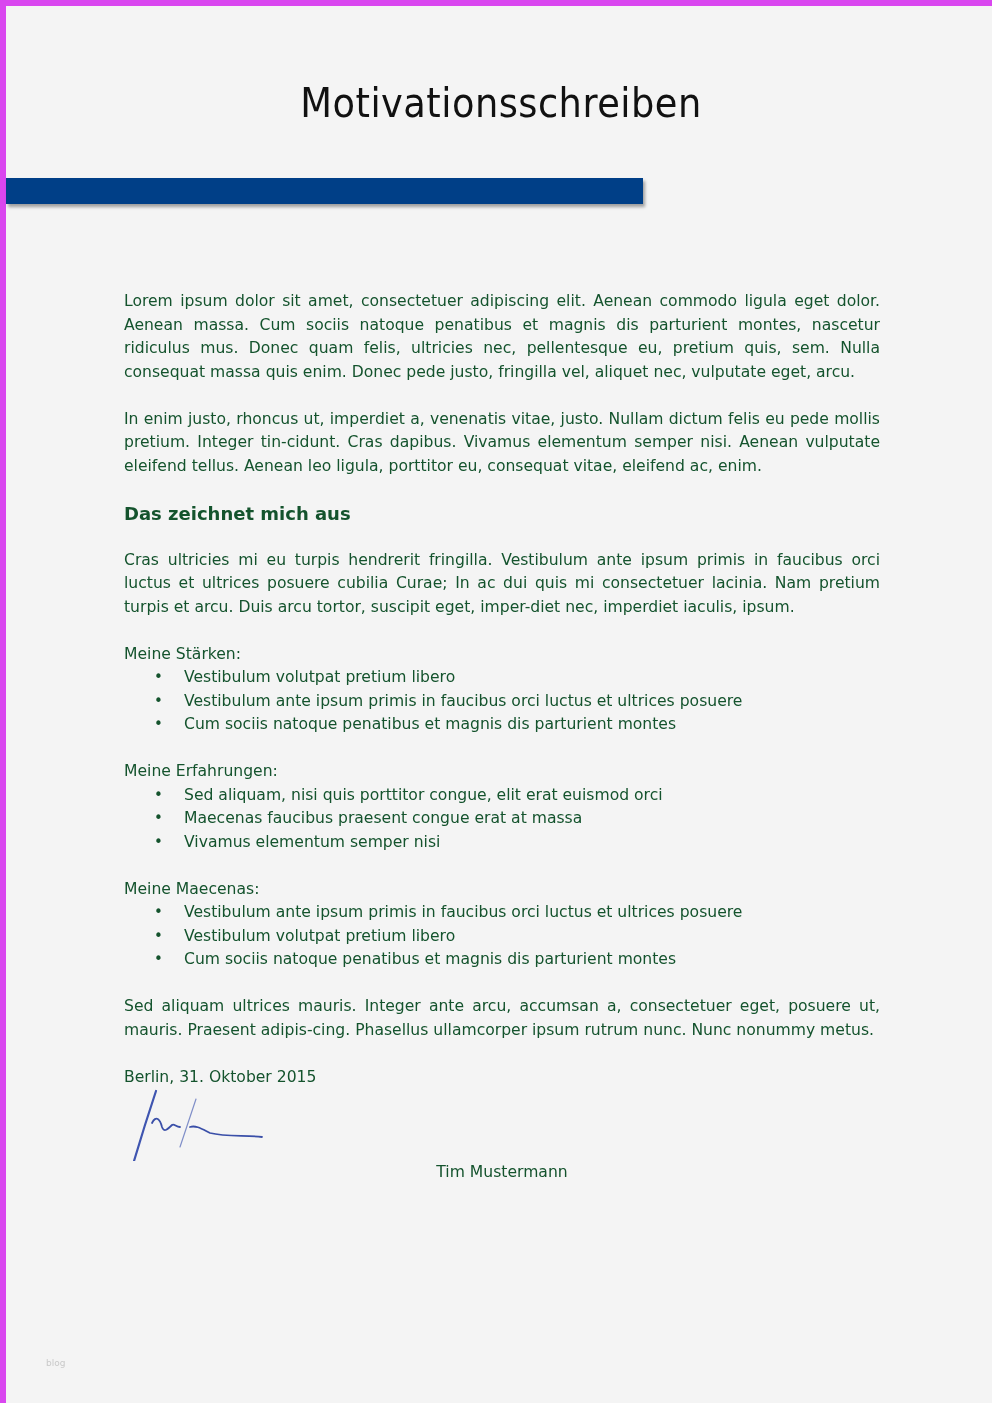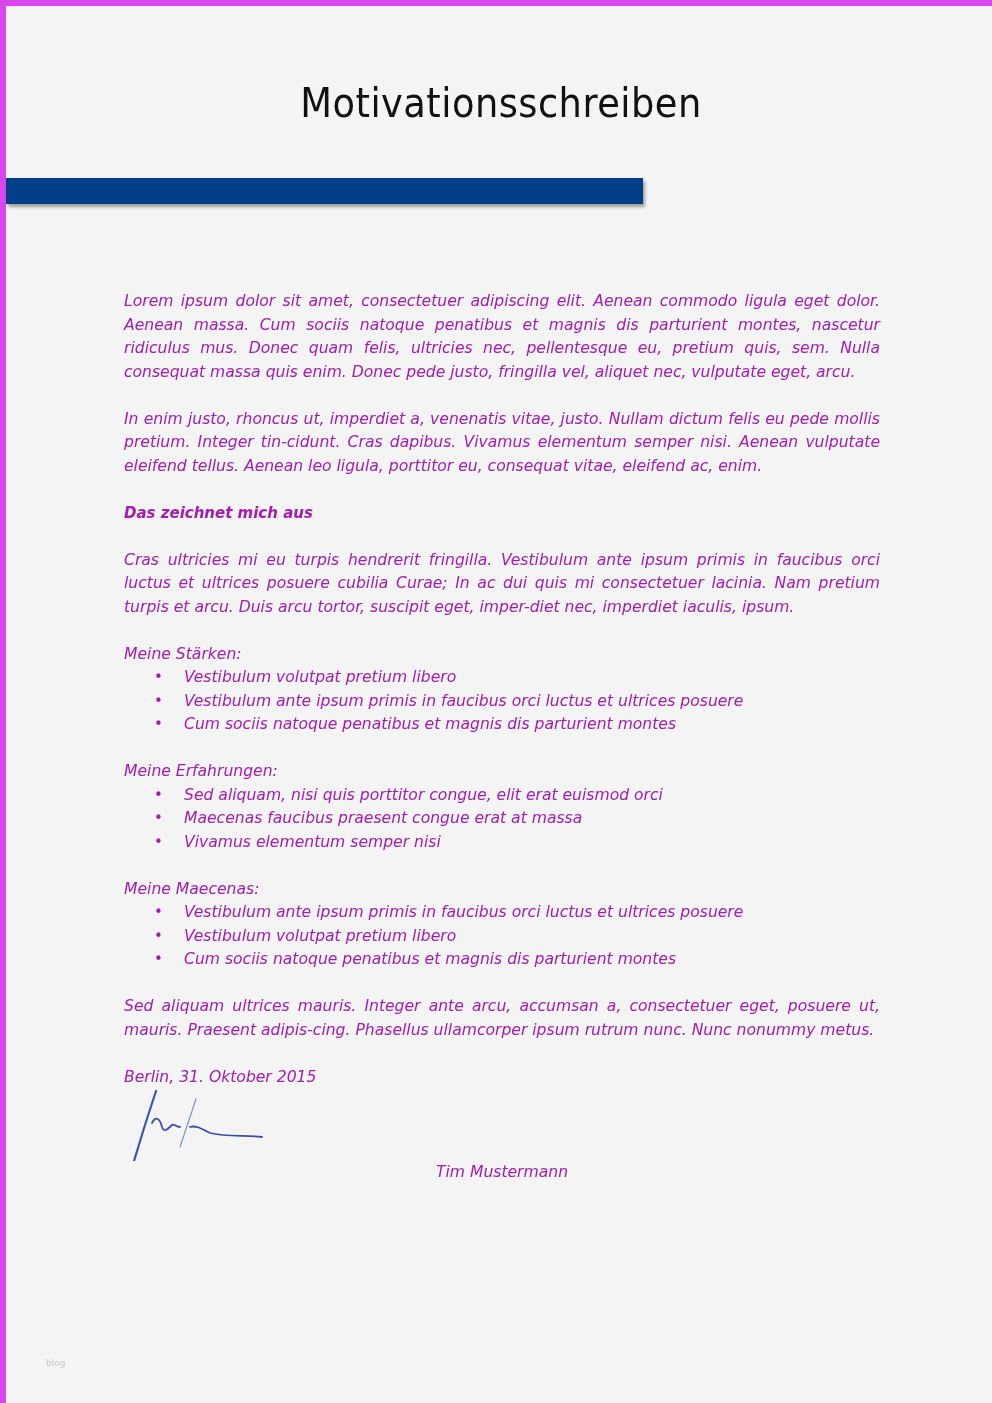--- a/index.html
+++ b/index.html
@@ -30,25 +30,24 @@
       position: absolute; left: 0; top: 172px;
       width: 637px; height: 26px;
       background: #003f87;
       box-shadow: 2px 3px 3px rgba(0,0,0,0.35);
     }
     .content {
       position: absolute; left: 118px; top: 284px;
       width: 756px;
       font-size: 15.6px;
       line-height: 23.5px;
-      color: #a21caf;
-      font-style: italic;
+      color: #14532d;
     }
     .content p { margin: 0 0 23.5px 0; text-align: justify; }
-    .heading { font-weight: bold; margin: 0 0 23.5px 0; font-size: 15px; }
+    .heading { font-weight: bold; margin: 0 0 23.5px 0; font-size: 18px; }
     .list-label { margin: 0; }
     ul.bullets {
       margin: 0 0 23.5px 0; padding: 0;
       list-style: none;
     }
     ul.bullets li {
       position: relative;
       padding-left: 60px;
     }
     ul.bullets li .bullet {

